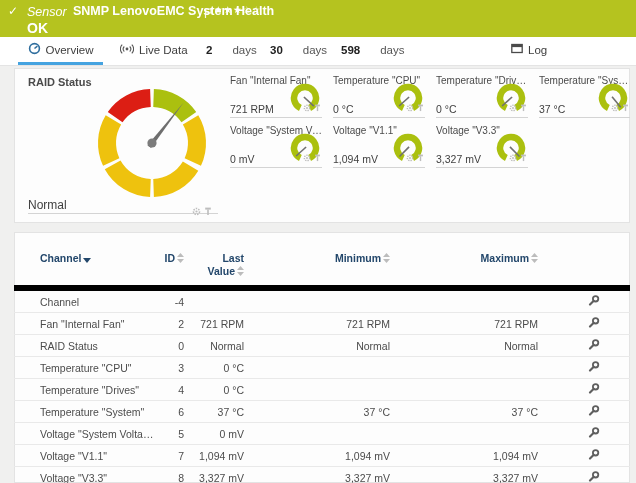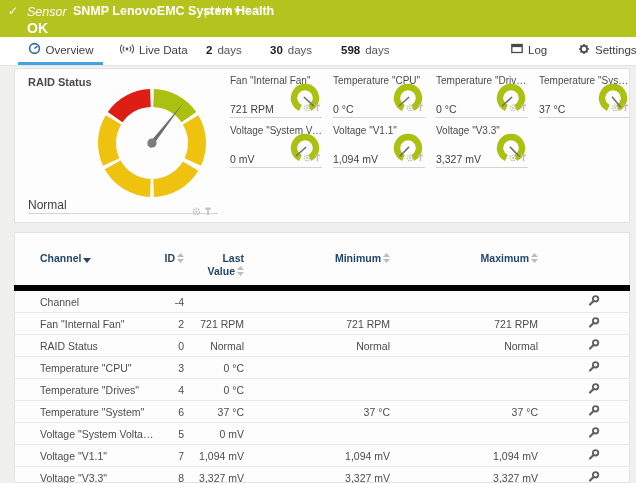--- a/index.html
+++ b/index.html
@@ -14,21 +14,21 @@
   .flag{position:absolute;left:204px;top:5px;}
   .stars{position:absolute;left:214px;top:4px;font-size:9.5px;letter-spacing:1px;}
   .stars .dim{opacity:.75;}
   .ok{position:absolute;left:27px;top:20px;font-size:14px;font-weight:bold;}
 
   
   .tabs{position:absolute;left:0;top:37px;width:636px;height:28px;background:#ffffff;border-bottom:1px solid #e4e4e4;}
   .tab{position:absolute;top:0;height:25px;display:flex;align-items:center;gap:5px;
     font-size:11.5px;color:#3e3e3e;white-space:nowrap;cursor:pointer;}
   .tab b{color:#222;}
-  .tab .dim{color:#555;}
+  .tab .dim{color:#555;margin-left:15px;}
   .tab-active{border-bottom:3px solid #45a3e0;}
 
   
   .card{position:absolute;background:#fdfdfd;border:1px solid #e3e3e3;box-sizing:border-box;}
   .ov-card{left:14px;top:68px;width:616px;height:155px;}
   .tbl-card{left:14px;top:232px;width:616px;height:251px;}
 
   
   .raid-title{position:absolute;left:28px;top:76px;font-size:11px;font-weight:bold;color:#4a4a4a;}
   .big-gauge{position:absolute;left:96px;top:87px;width:112px;height:112px;}
@@ -104,34 +104,20 @@
   <div class="tab" style="left:341px;">
     <b>598</b>
       <span class="dim">days</span>
   </div>
   <div class="tab" style="left:511px;">
     <span><svg width="12" height="11" viewBox="0 0 12 11">
           <rect x="0.8" y="1.5" width="10.4" height="8" fill="none" stroke="#4a4a4a" stroke-width="1.3"></rect>
           <rect x="0.8" y="1.5" width="10.4" height="2.6" fill="#4a4a4a"></rect>
         </svg></span>
     <span>Log</span>
-  </div>
-  <div class="tab" style="left:578px;">
-    <span><svg width="12" height="12" viewBox="0 0 12 12">
-          <circle cx="6" cy="6" r="3.1" fill="none" stroke="#4a4a4a" stroke-width="1.7"></circle>
-          <line x1="6" y1="1" x2="6" y2="2.6" stroke="#4a4a4a" stroke-width="1.6"></line>
-          <line x1="6" y1="9.4" x2="6" y2="11" stroke="#4a4a4a" stroke-width="1.6"></line>
-          <line x1="1" y1="6" x2="2.6" y2="6" stroke="#4a4a4a" stroke-width="1.6"></line>
-          <line x1="9.4" y1="6" x2="11" y2="6" stroke="#4a4a4a" stroke-width="1.6"></line>
-          <line x1="2.5" y1="2.5" x2="3.7" y2="3.7" stroke="#4a4a4a" stroke-width="1.6"></line>
-          <line x1="8.3" y1="8.3" x2="9.5" y2="9.5" stroke="#4a4a4a" stroke-width="1.6"></line>
-          <line x1="8.3" y1="3.7" x2="9.5" y2="2.5" stroke="#4a4a4a" stroke-width="1.6"></line>
-          <line x1="2.5" y1="9.5" x2="3.7" y2="8.3" stroke="#4a4a4a" stroke-width="1.6"></line>
-        </svg></span>
-    <span>Settings</span>
   </div>
 </div>
 
 <div class="card ov-card"></div>
 
 <div class="raid-title">RAID Status</div>
 
 <svg class="big-gauge" viewBox="-56 -56 112 112">
   <path d="M 1.57 -44.97 A 45 45 0 0 1 36.86 -25.81" stroke="#abc00f" stroke-width="18" fill="none"></path>
   <path d="M 38.57 -23.17 A 45 45 0 0 1 40.78 19.02" stroke="#eec20e" stroke-width="18" fill="none"></path>

